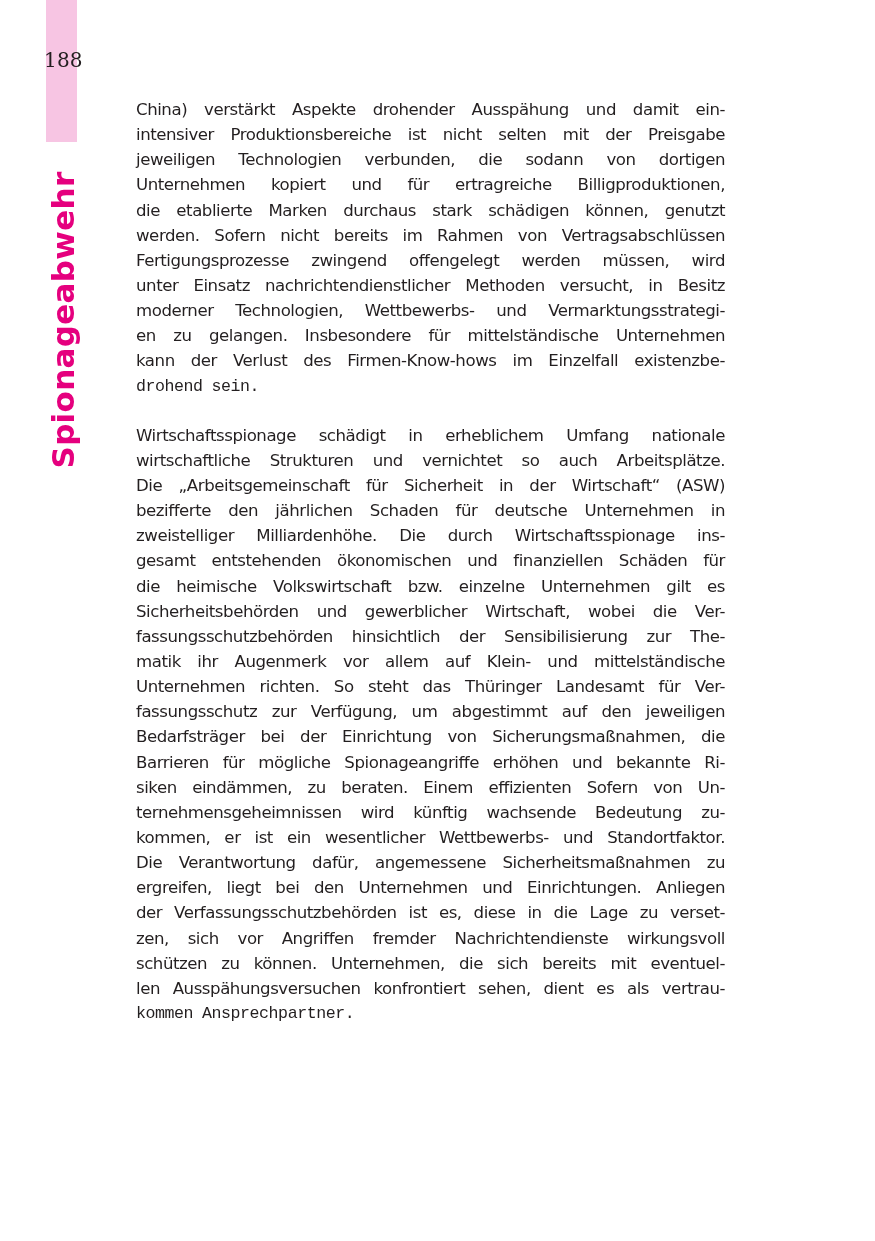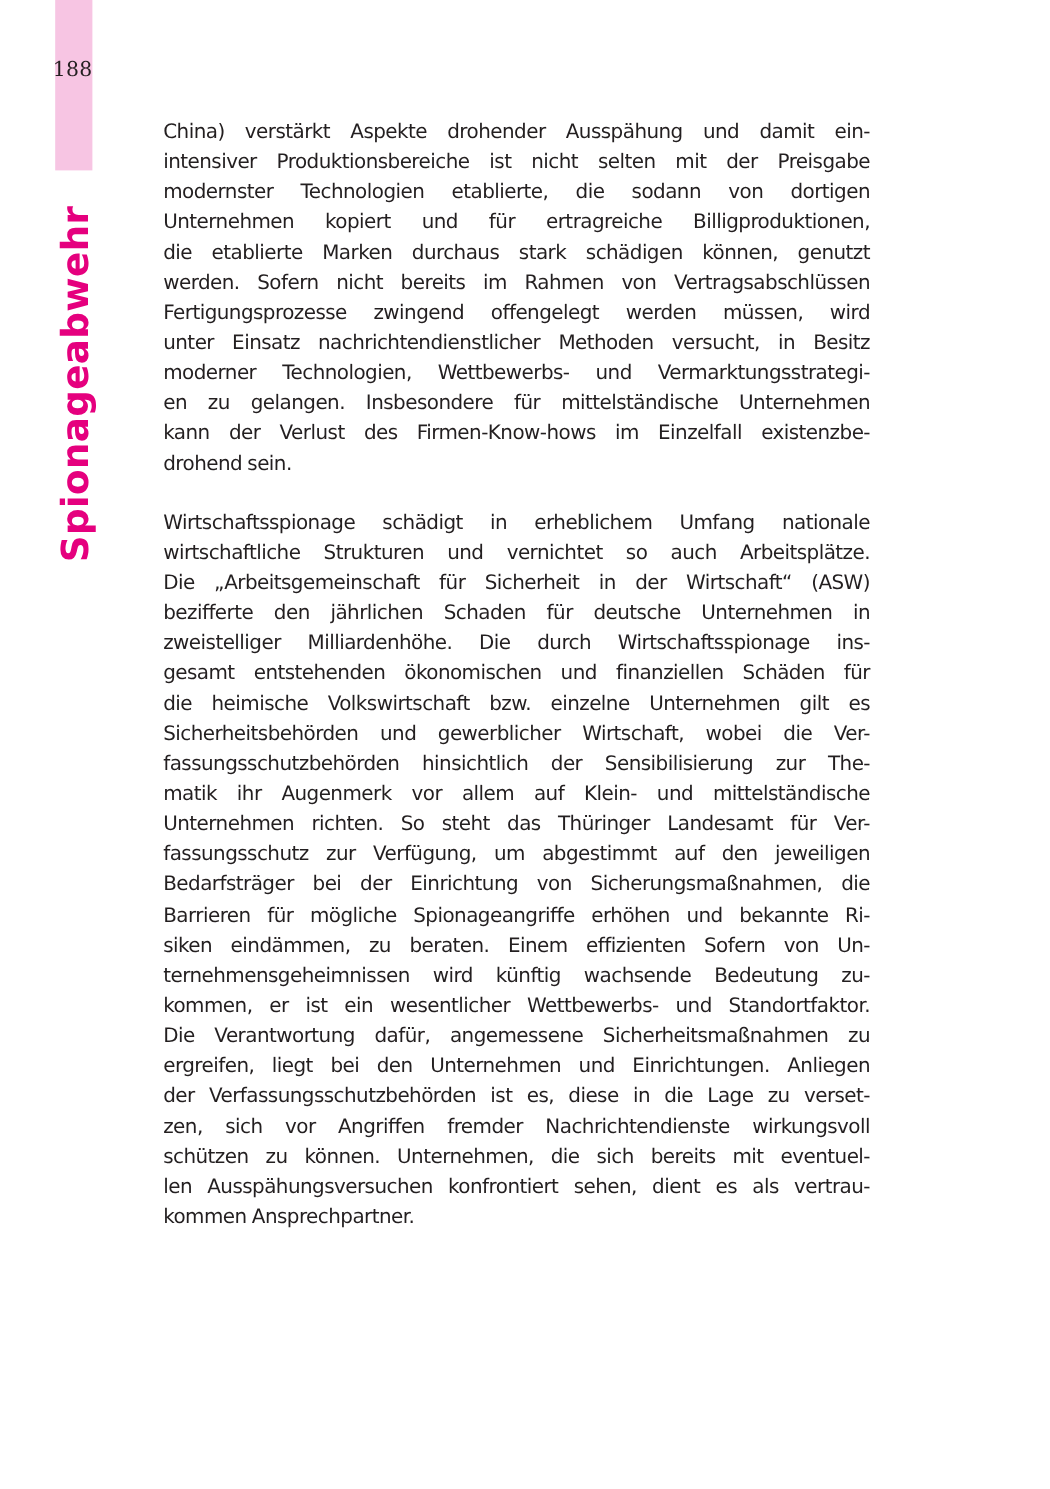--- a/index.html
+++ b/index.html
@@ -23,21 +23,21 @@
       height: 142px;
       background: #f7c5e3;
     }
     .page-number {
       position: absolute;
       left: 44px;
       top: 48px;
       width: 36px;
       text-align: left;
       font-family: "DejaVu Serif", serif;
-      font-size: 17px;
+      font-size: 20px;
       color: #231f20;
       letter-spacing: 0.2px;
     }
     .section-heading-wrap {
       position: absolute;
       left: 38px;
       top: 184px;
       width: 50px;
       height: 272px;
     }
@@ -69,37 +69,38 @@
       line-height: 25.15px;
       height: 25.15px;
       white-space: nowrap;
       text-align: justify;
       text-align-last: justify;
       letter-spacing: -0.45px;
       word-spacing: -0.5px;
     }
     .line.last {
       text-align-last: left;
+      font-family: Liberation Mono, monospace;
     }
   </style>
 </head>
 <body>
 
 <div class="page-tab"></div>
 <div class="page-number">188</div>
 
 <div class="section-heading-wrap">
   <div class="section-heading">Spionageabwehr</div>
 </div>
 
 <div class="body-text">
   <div class="paragraph">
     <span class="line">China) verstärkt Aspekte drohender Ausspähung und damit ein-</span>
     <span class="line">intensiver Produktionsbereiche ist nicht selten mit der Preisgabe</span>
-    <span class="line">modernster Technologien etablierte, die sodann von dortigen</span>
+    <span class="line">jeweiligen Technologien verbunden, die sodann von dortigen</span>
     <span class="line">Unternehmen kopiert und für ertragreiche Billigproduktionen,</span>
     <span class="line">die etablierte Marken durchaus stark schädigen können, genutzt</span>
     <span class="line">werden. Sofern nicht bereits im Rahmen von Vertragsabschlüssen</span>
     <span class="line">Fertigungsprozesse zwingend offengelegt werden müssen, wird</span>
     <span class="line">unter Einsatz nachrichtendienstlicher Methoden versucht, in Besitz</span>
     <span class="line">moderner Technologien, Wettbewerbs- und Vermarktungsstrategi-</span>
     <span class="line">en zu gelangen. Insbesondere für mittelständische Unternehmen</span>
     <span class="line">kann der Verlust des Firmen-Know-hows im Einzelfall existenzbe-</span>
     <span class="line last">drohend sein.</span>
   </div>

